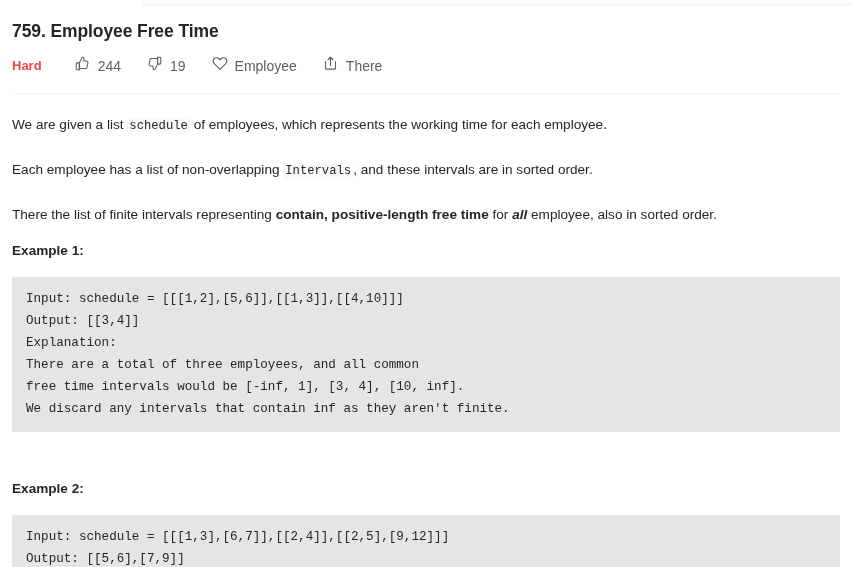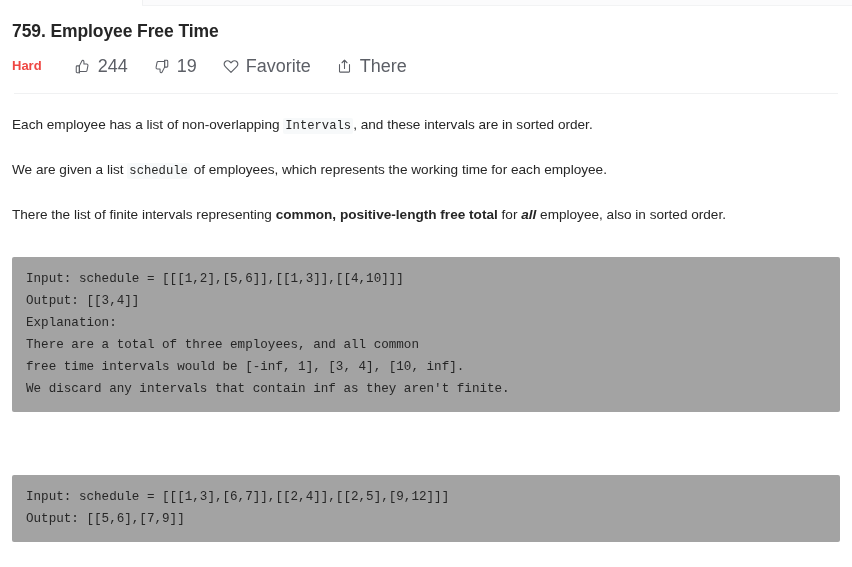--- a/index.html
+++ b/index.html
@@ -68,23 +68,23 @@
   }
   .difficulty {
     font-size: 13px;
     font-weight: bold;
     color: #ef4743;
     margin-right: 33px;
     line-height: 22px;
   }
   .action-item {
     display: flex;
-    align-items: center;
+    align-items: flex-start;
     color: #3c3c4399;
-    font-size: 18px;
+    font-size: 14px;
     margin-right: 26px;
     line-height: 22px;
     cursor: pointer;
   }
   .action-item .glyph {
     display: inline-flex;
     align-items: center;
     justify-content: center;
     width: 16px;
     height: 16px;
@@ -131,21 +131,21 @@
   .example-heading {
     font-size: 13.6px;
     font-weight: bold;
     color: #262626;
     margin: 0;
     line-height: 20px;
   }
 
   
   pre.codeblock {
-    background: #a3a3a3;
+    background: #e5e5e5;
     margin: 0;
     padding: 11px 14px 12px 14px;
     font-family: "Liberation Mono", "DejaVu Sans Mono", monospace;
     font-size: 12.6px;
     line-height: 22px;
     color: #262626;
     white-space: pre;
     border-radius: 2px;
     overflow: hidden;
   }
@@ -188,62 +188,64 @@
         </span>
         <span class="label">19</span>
       </div>
 
       <div class="action-item">
         <span class="glyph">
           <svg width="16" height="16" viewBox="0 0 24 24" fill="none" stroke="currentColor" stroke-width="1.7" stroke-linecap="round" stroke-linejoin="round">
             <path d="M20.8 5.6a5 5 0 0 0-7.1 0L12 7.3l-1.7-1.7a5 5 0 0 0-7.1 7.1l1.7 1.7L12 21.5l7.1-7.1 1.7-1.7a5 5 0 0 0 0-7.1z"></path>
           </svg>
         </span>
-        <span class="label">Favorite</span>
+        <span class="label">Employee</span>
       </div>
 
       <div class="action-item">
         <span class="glyph">
           <svg width="15" height="15" viewBox="0 0 24 24" fill="none" stroke="currentColor" stroke-width="1.7" stroke-linecap="round" stroke-linejoin="round">
             <path d="M4 9v11a1 1 0 0 0 1 1h14a1 1 0 0 0 1-1V9"></path>
             <path d="M12 2v13"></path>
             <path d="M8 6l4-4 4 4"></path>
           </svg>
         </span>
         <span class="label">There</span>
       </div>
 
     </div>
 
     <div class="divider"></div>
 
     <div class="desc">
 
+      <p><span>We are given a list </span><code class="inline">schedule</code><span> of employees, which represents the working time for each employee.</span></p>
+
       <p><span>Each employee has a list of non-overlapping </span><code class="inline">Intervals</code><span>, and these intervals are in sorted order.</span></p>
 
-      <p><span>We are given a list </span><code class="inline">schedule</code><span> of employees, which represents the working time for each employee.</span></p>
-
-      <p><span>There the list of finite intervals representing </span><span class="b">common, positive-length free total</span><span> for </span><span class="i">all</span><span> employee, also in sorted order.</span></p>
+      <p><span>There the list of finite intervals representing </span><span class="b">contain, positive-length free time</span><span> for </span><span class="i">all</span><span> employee, also in sorted order.</span></p>
 
     </div>
 
     <div class="spacer-16"></div>
 
+    <h3 class="example-heading">Example 1:</h3>
 
     <div class="spacer-16"></div>
 
     <pre class="codeblock">Input: schedule = [[[1,2],[5,6]],[[1,3]],[[4,10]]]
 Output: [[3,4]]
 Explanation:
 There are a total of three employees, and all common
 free time intervals would be [-inf, 1], [3, 4], [10, inf].
 We discard any intervals that contain inf as they aren't finite.</pre>
 
     <div class="spacer-47"></div>
 
+    <h3 class="example-heading">Example 2:</h3>
 
     <div class="spacer-16"></div>
 
     <pre class="codeblock">Input: schedule = [[[1,3],[6,7]],[[2,4]],[[2,5],[9,12]]]
 Output: [[5,6],[7,9]]</pre>
 
   </div>
 </div>
 
 </body></html>

